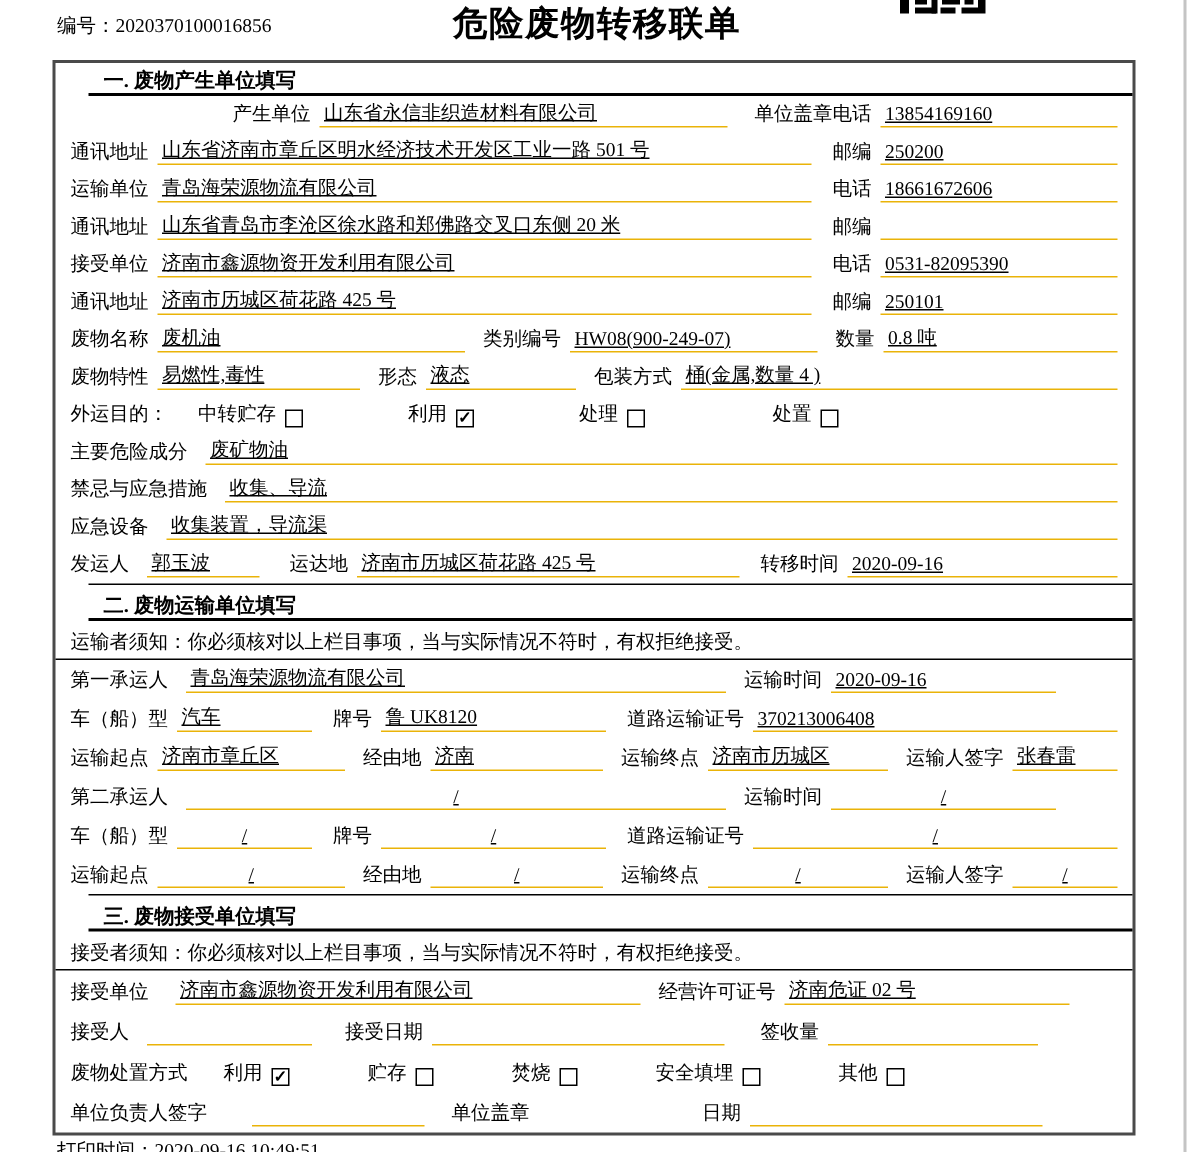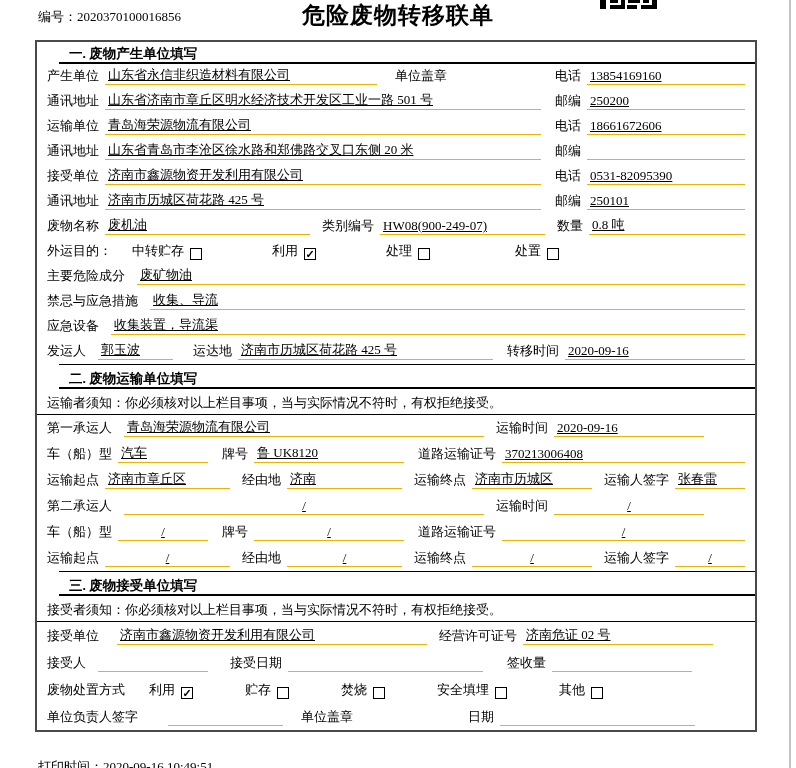--- a/index.html
+++ b/index.html
@@ -16,21 +16,21 @@
     position:absolute; left:35px; top:40px; width:722px;
     border:2px solid #4a4a4a; background:#fff;
   }
   .sec-t { font-weight:bold; font-size:13.5px; padding:3px 10px 0 10px; height:22px; border-bottom:2px solid #000;margin-left:22px; }
   .sec-t.mid { height:25px; border-top:1px solid #000; padding-top:5px; }
   .note-row { font-size:13px; padding:5px 10px 0 10px; height:26px; border-bottom:1px solid #000; }
   .r { display:flex; align-items:flex-end; font-size:13px; height:25px; padding:0 10px 4px 10px; }
   .r2 { height:26px; }
   .r3 { height:27px; }
   .lbl { flex:none; white-space:nowrap; }
-  .lf { display:flex; align-items:flex-end; flex:none; width:508px; }
+  .lf { display:flex; align-items:flex-end; flex:none; width:508px;justify-content:flex-end; }
   .u { border-bottom:1px solid #eab308; padding:0 3px; white-space:nowrap; overflow:hidden; min-height:15px;text-decoration:underline; }
   .uc { text-align:center; }
   .f1 { flex:1; }
   .mr14 { margin-right:14px; }
   .ml6{margin-left:6px}.ml12{margin-left:12px}.ml14{margin-left:14px}.ml18{margin-left:18px}
   .ml20{margin-left:20px}.ml22{margin-left:22px}.ml24{margin-left:24px}
   .ml30{margin-left:30px}.ml52{margin-left:52px}.ml70{margin-left:70px}.ml85{margin-left:85px}
   .ml115{margin-left:115px}
   .cb { display:inline-block; width:12px; height:12px; border:1px solid #000; margin-left:6px;
         font-size:11px; line-height:11px; text-align:center; font-weight:bold; vertical-align:-1px; }
@@ -125,20 +125,28 @@
 
     <div class="r">
       <span class="lbl">废物名称</span>
       <span class="u w205 ml6">废机油</span>
       <span class="lbl ml12">类别编号</span>
       <span class="u w165 ml6">HW08(900-249-07)</span>
       <span class="lbl ml12">数量</span>
       <span class="u f1 ml6">0.8 吨</span>
     </div>
 
+    <div class="r">
+      <span class="lbl">废物特性</span>
+      <span class="u w135 ml6">易燃性,毒性</span>
+      <span class="lbl ml12">形态</span>
+      <span class="u w100 ml6">液态</span>
+      <span class="lbl ml12">包装方式</span>
+      <span class="u f1 ml6">桶(金属,数量 4 )</span>
+    </div>
 
     <div class="r">
       <span class="lbl">外运目的：</span>
       <span class="lbl ml20">中转贮存</span>
       <span class="cb"></span>
       <span class="lbl ml70">利用</span>
       <span class="cb">✓</span>
       <span class="lbl ml70">处理</span>
       <span class="cb"></span>
       <span class="lbl ml85">处置</span>

